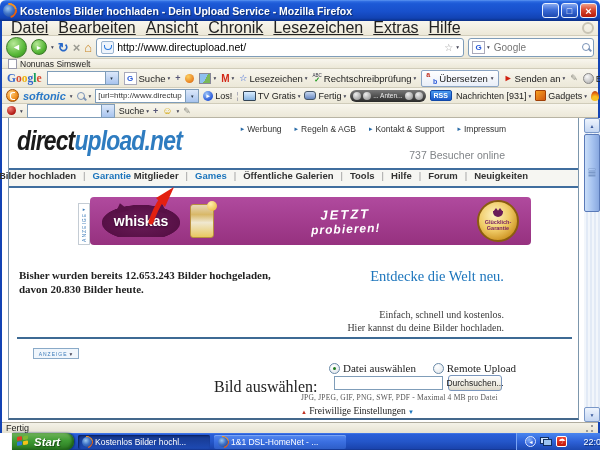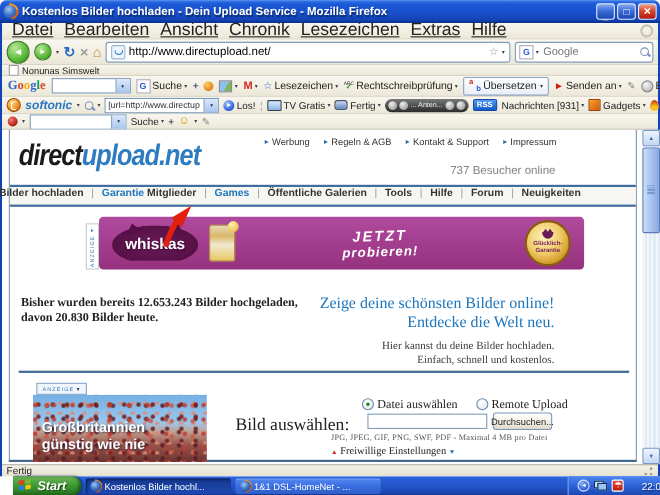--- a/index.html
+++ b/index.html
@@ -472,42 +472,35 @@
           <span class="gbtxt">Garantie</span>
         </span>
       </div>
 
       <div class="stats">
         <div>Bisher wurden bereits 12.653.243 Bilder hochgeladen,</div>
         <div>davon 20.830 Bilder heute.</div>
       </div>
 
       <div class="headline">
-        <div>Zeige deine schönsten Bilder online!</div>
         <div>Entdecke die Welt neu.</div>
       </div>
 
       <div class="subline">
+        <div>Einfach, schnell und kostenlos.</div>
         <div>Hier kannst du deine Bilder hochladen.</div>
-        <div>Einfach, schnell und kostenlos.</div>
       </div>
 
       <div class="bluehr"></div>
 
       <div class="adtag-h">
         <span>ANZEIGE</span>
           <span class="car">▾</span>
       </div>
 
-      <div class="adimg">
-        <div class="adl">
-            <div>Großbritannien</div>
-            <div>günstig wie nie</div>
-          </div>
-      </div>
 
       <div class="formrow" style="left:320px;top:244px;font-size:11px">
         <label><span class="rad on"></span><span>Datei auswählen</span></label>
         <label style="margin-left:14px"><span class="rad"></span><span>Remote Upload</span></label>
       </div>
 
       <div class="formrow" style="left:205px;top:260px;font-size:16px">Bild auswählen:</div>
       <input class="fileinput" style="">
       <div class="xpbtn">Durchsuchen...</div>
       <div class="formrow formats">JPG, JPEG, GIF, PNG, SWF, PDF - Maximal 4 MB pro Datei</div>

